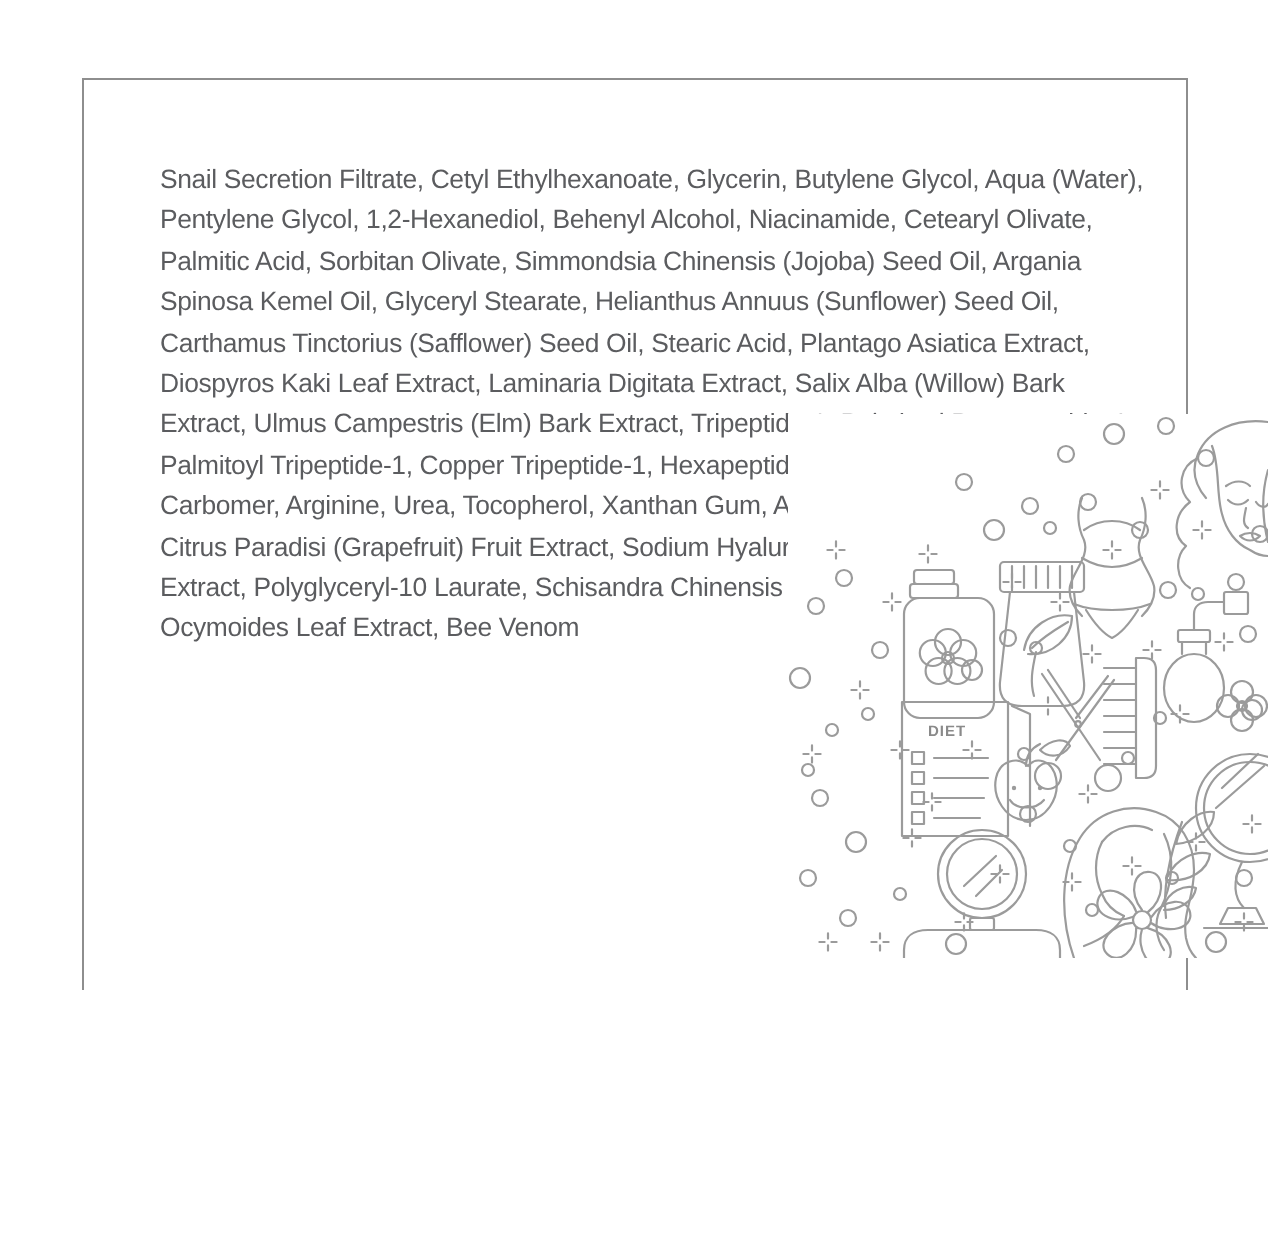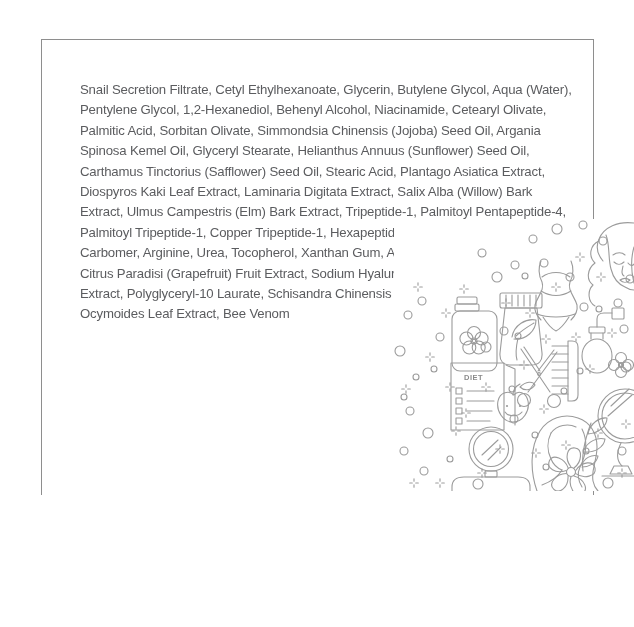--- a/index.html
+++ b/index.html
@@ -16,21 +16,21 @@
   .panel{
     position:absolute;left:41px;top:39px;width:551px;height:544px;
     border:1px solid var(--border);background:var(--bg);
   }
   .ingredients{
     position:absolute;left:38px;top:40px;width:492px;
     font-size:13.2px;line-height:20.4px;letter-spacing:-0.18px;
     color:var(--text);text-align:left;
   }
   .illustration{
-    position:absolute;right:0;bottom:4px;width:240px;height:272px;
+    position:absolute;right:0;bottom:16px;width:240px;height:272px;
     background:var(--bg);
   }
   .illustration svg{display:block;}
   .illustration svg *{
     stroke:var(--line);stroke-width:1.1;fill:none;
     stroke-linecap:round;stroke-linejoin:round;
   }
   .illustration svg .fillgray{fill:var(--line);stroke:none;}
   .illustration svg text{
     stroke:none;fill:#8a8a8a;

